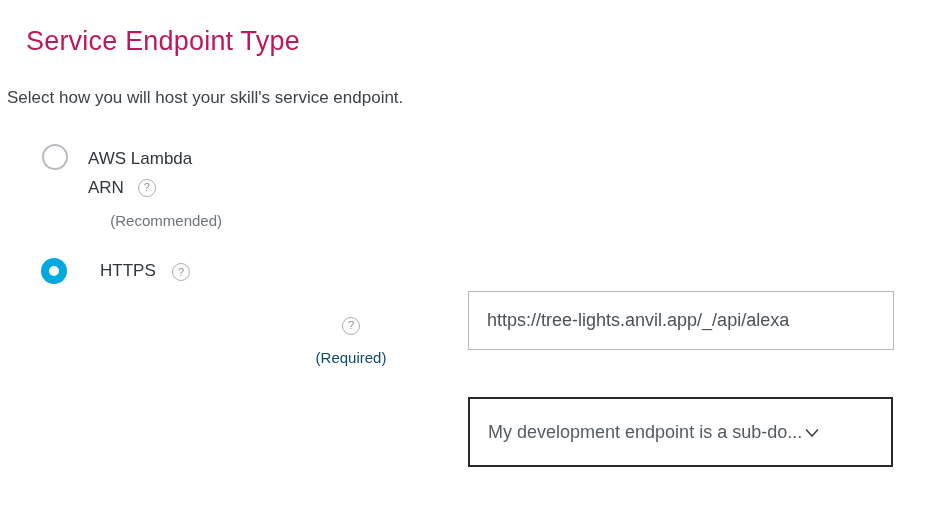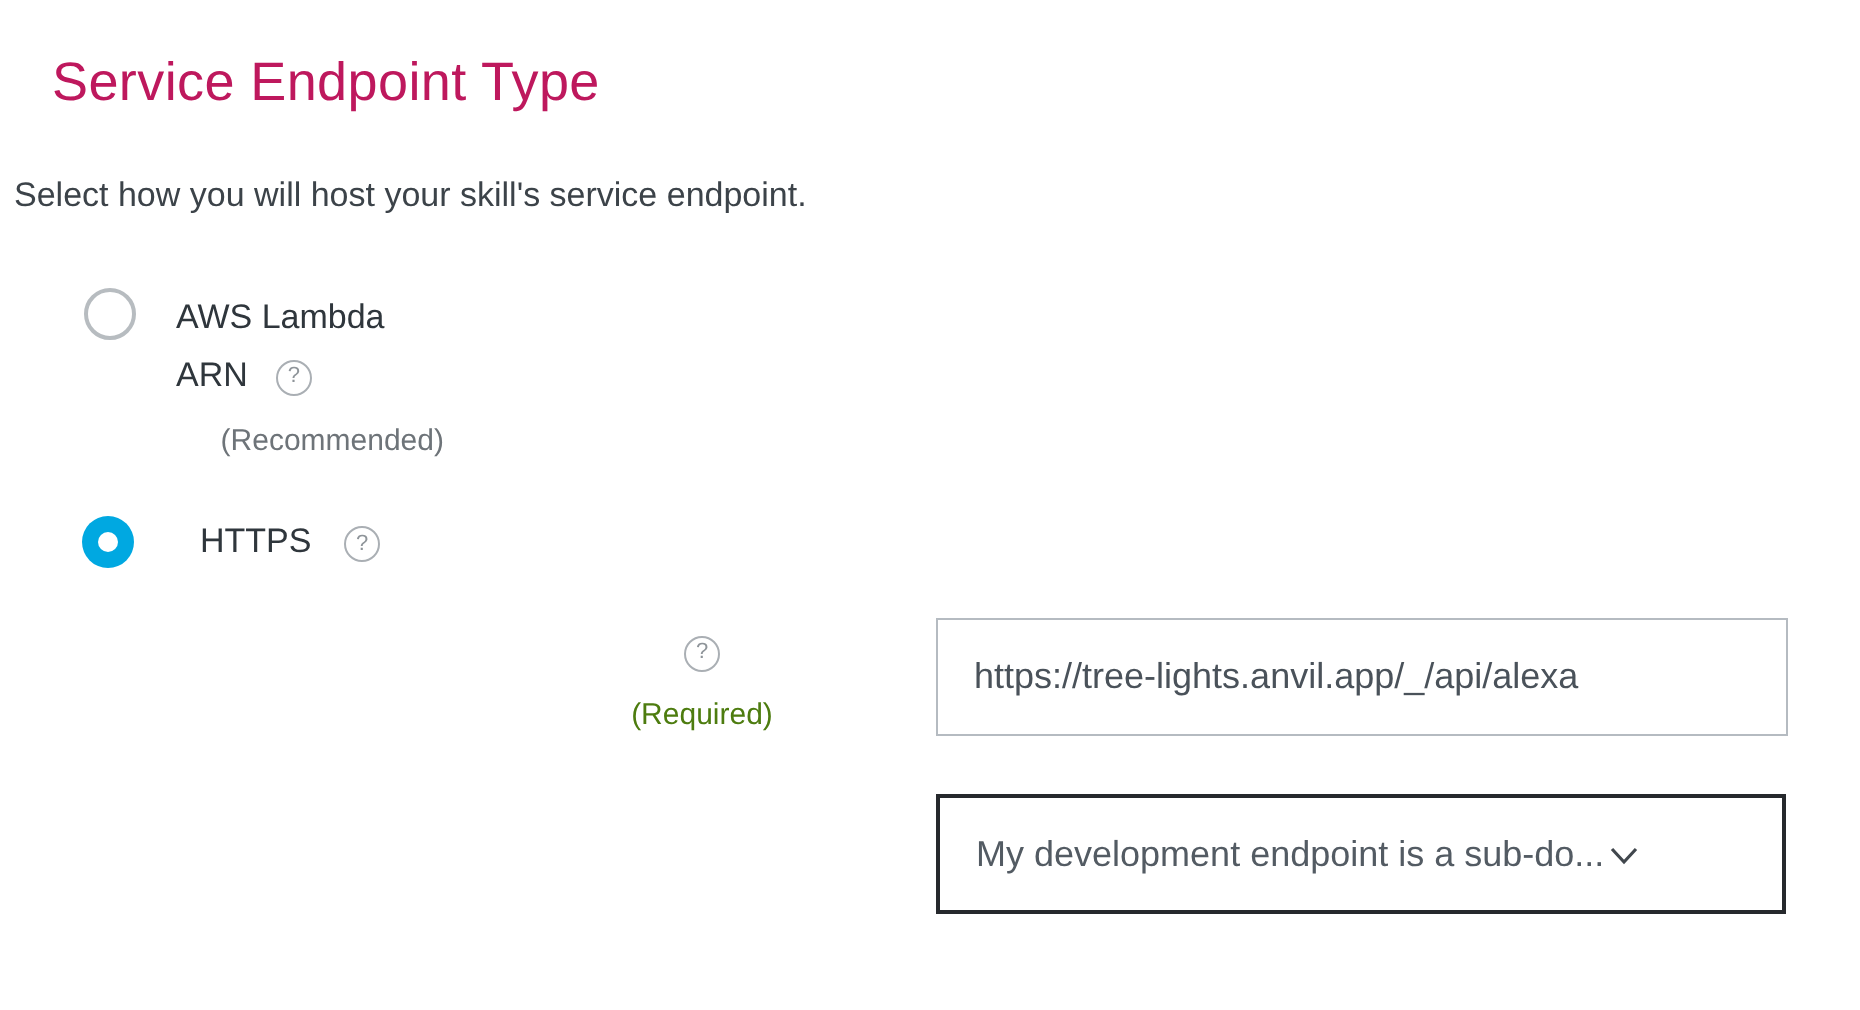--- a/index.html
+++ b/index.html
@@ -52,32 +52,32 @@
 
   .https-label {
     left: 100px; top: 261px; font-size: 17px; color: #2f363c; cursor: pointer;
   }
 
   .region-label-block {
     left: 301px; top: 308px; width: 100px;
     text-align: center; font-size: 17px; line-height: 29px; color: #3c4349;
   }
   .region-help { margin-top: 3px; }
-  .region-note { font-size: 15px; color: #4d7c0f; margin-top: 3px; white-space: nowrap; }
+  .region-note { font-size: 15px; color: #0c4a6e; margin-top: 3px; white-space: nowrap; }
 
   .url-input {
-    left: 468px; top: 309px; width: 426px; height: 59px;
+    left: 468px; top: 291px; width: 426px; height: 59px;
     border: 1px solid #b5bbc1; background: #ffffff;
     padding: 0 18px; font-size: 18px; color: #4a525a;
     font-family: "Liberation Sans", sans-serif;
     outline: none;
   }
 
   .ssl-select {
-    left: 468px; top: 397px; width: 425px; height: 60px;
+    left: 468px; top: 397px; width: 425px; height: 70px;
     border: 2px solid #26292d; background: #ffffff;
     display: flex; align-items: center;
     padding: 0 14px 0 18px; cursor: pointer;
   }
   .ssl-select-text {
     font-size: 18px; color: #535b63;
     white-space: nowrap; overflow: hidden;
   }
   .chevron { flex: 0 0 auto; margin-left: 2px; margin-top: 2px; }
 </style>

